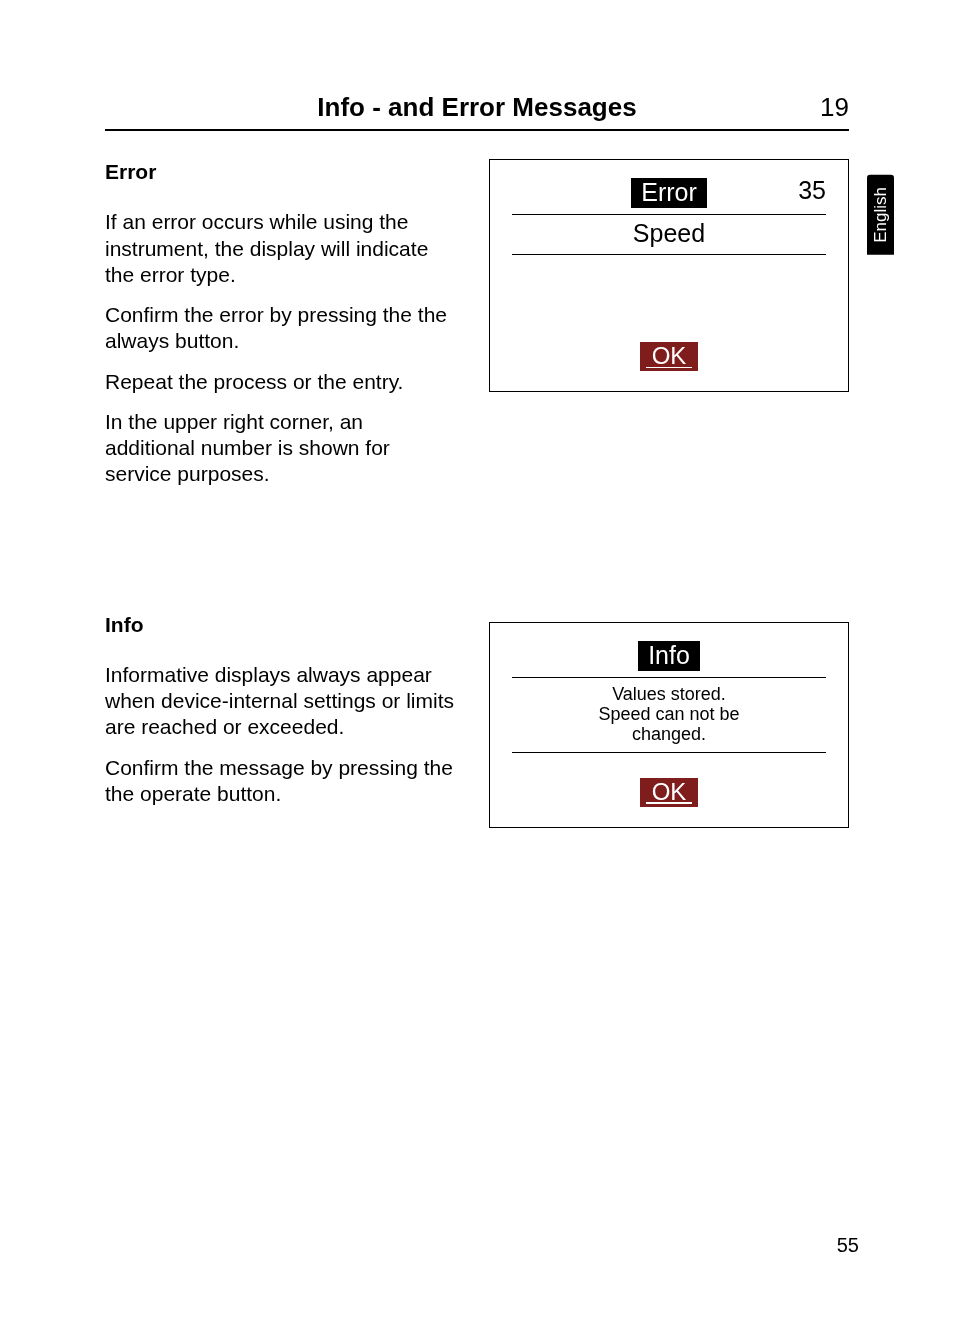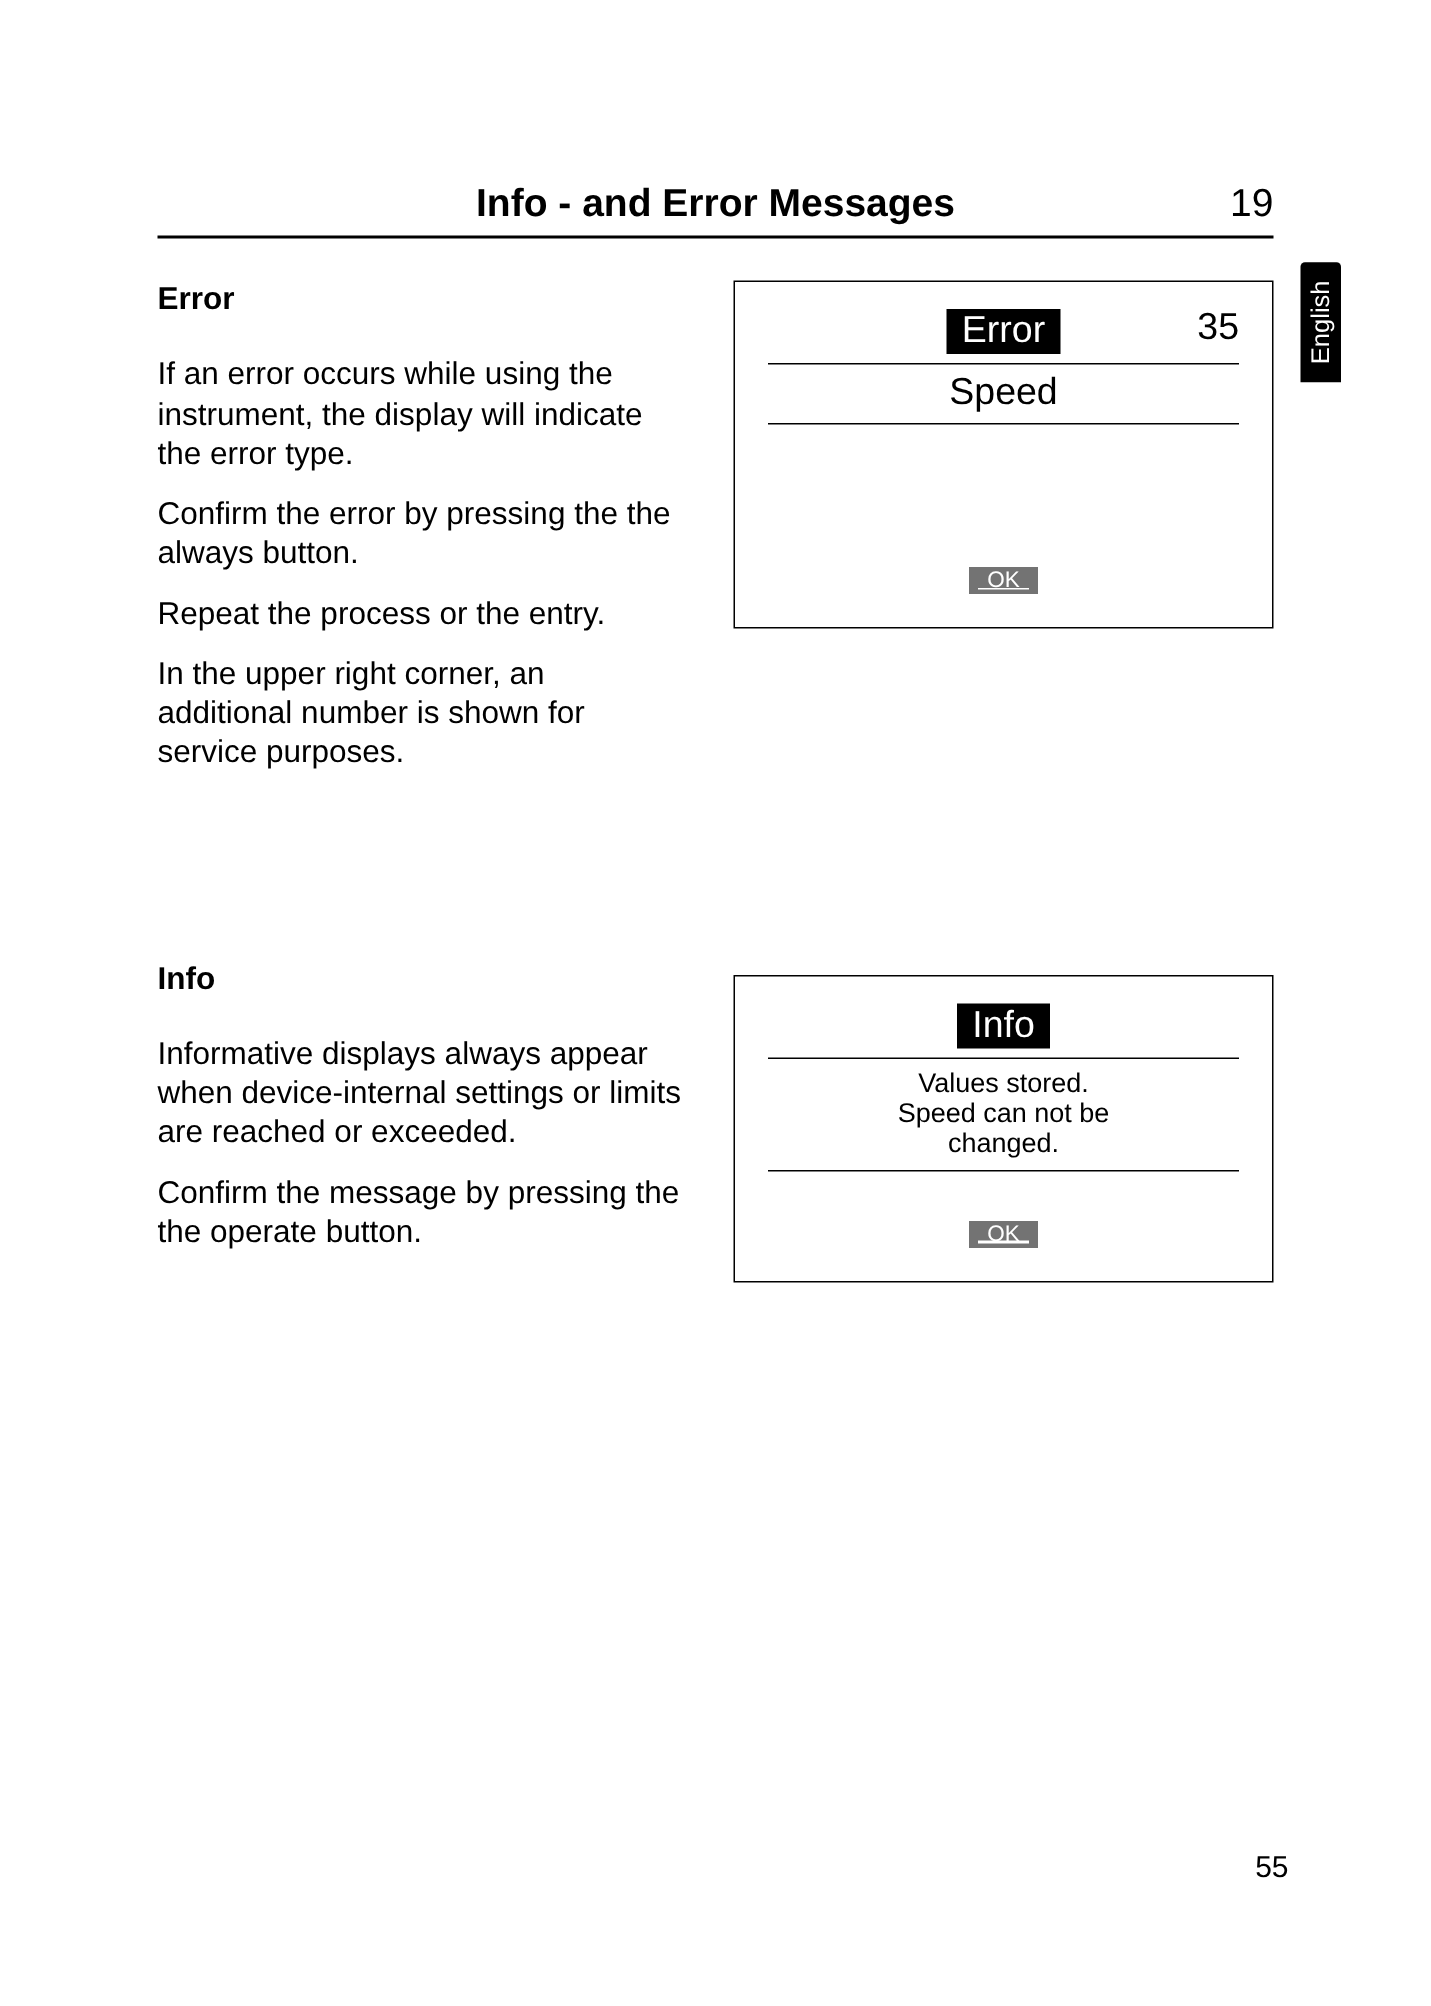--- a/index.html
+++ b/index.html
@@ -5,21 +5,21 @@
     * { box-sizing: border-box; margin: 0; padding: 0; }
     body {
       width: 954px;
       height: 1337px;
       font-family: Helvetica, Arial, sans-serif;
       background: #fff;
       color: #000;
       position: relative;
     }
     .page {
-      padding: 120px 105px 0 105px;
+      padding: 92px 105px 0 105px;
     }
     .header-row {
       display: flex;
       justify-content: space-between;
       align-items: baseline;
       border-bottom: 2px solid #000;
       padding-bottom: 6px;
       margin-bottom: 28px;
     }
     .header-title {
@@ -101,24 +101,24 @@
     }
     .screen .gap {
       height: 70px;
     }
     .screen .ok-row {
       text-align: center;
       padding-top: 16px;
     }
     .ok-badge {
       display: inline-block;
-      background: #737373;
+      background: #7f1d1d;
       color: #fff;
       padding: 0 12px 1px 12px;
-      font-size: 15px;
+      font-size: 24px;
       position: relative;
     }
     .ok-badge::after {
       content: "";
       position: absolute;
       left: 6px;
       right: 6px;
       bottom: 3px;
       height: 1.5px;
       background: #fff;

